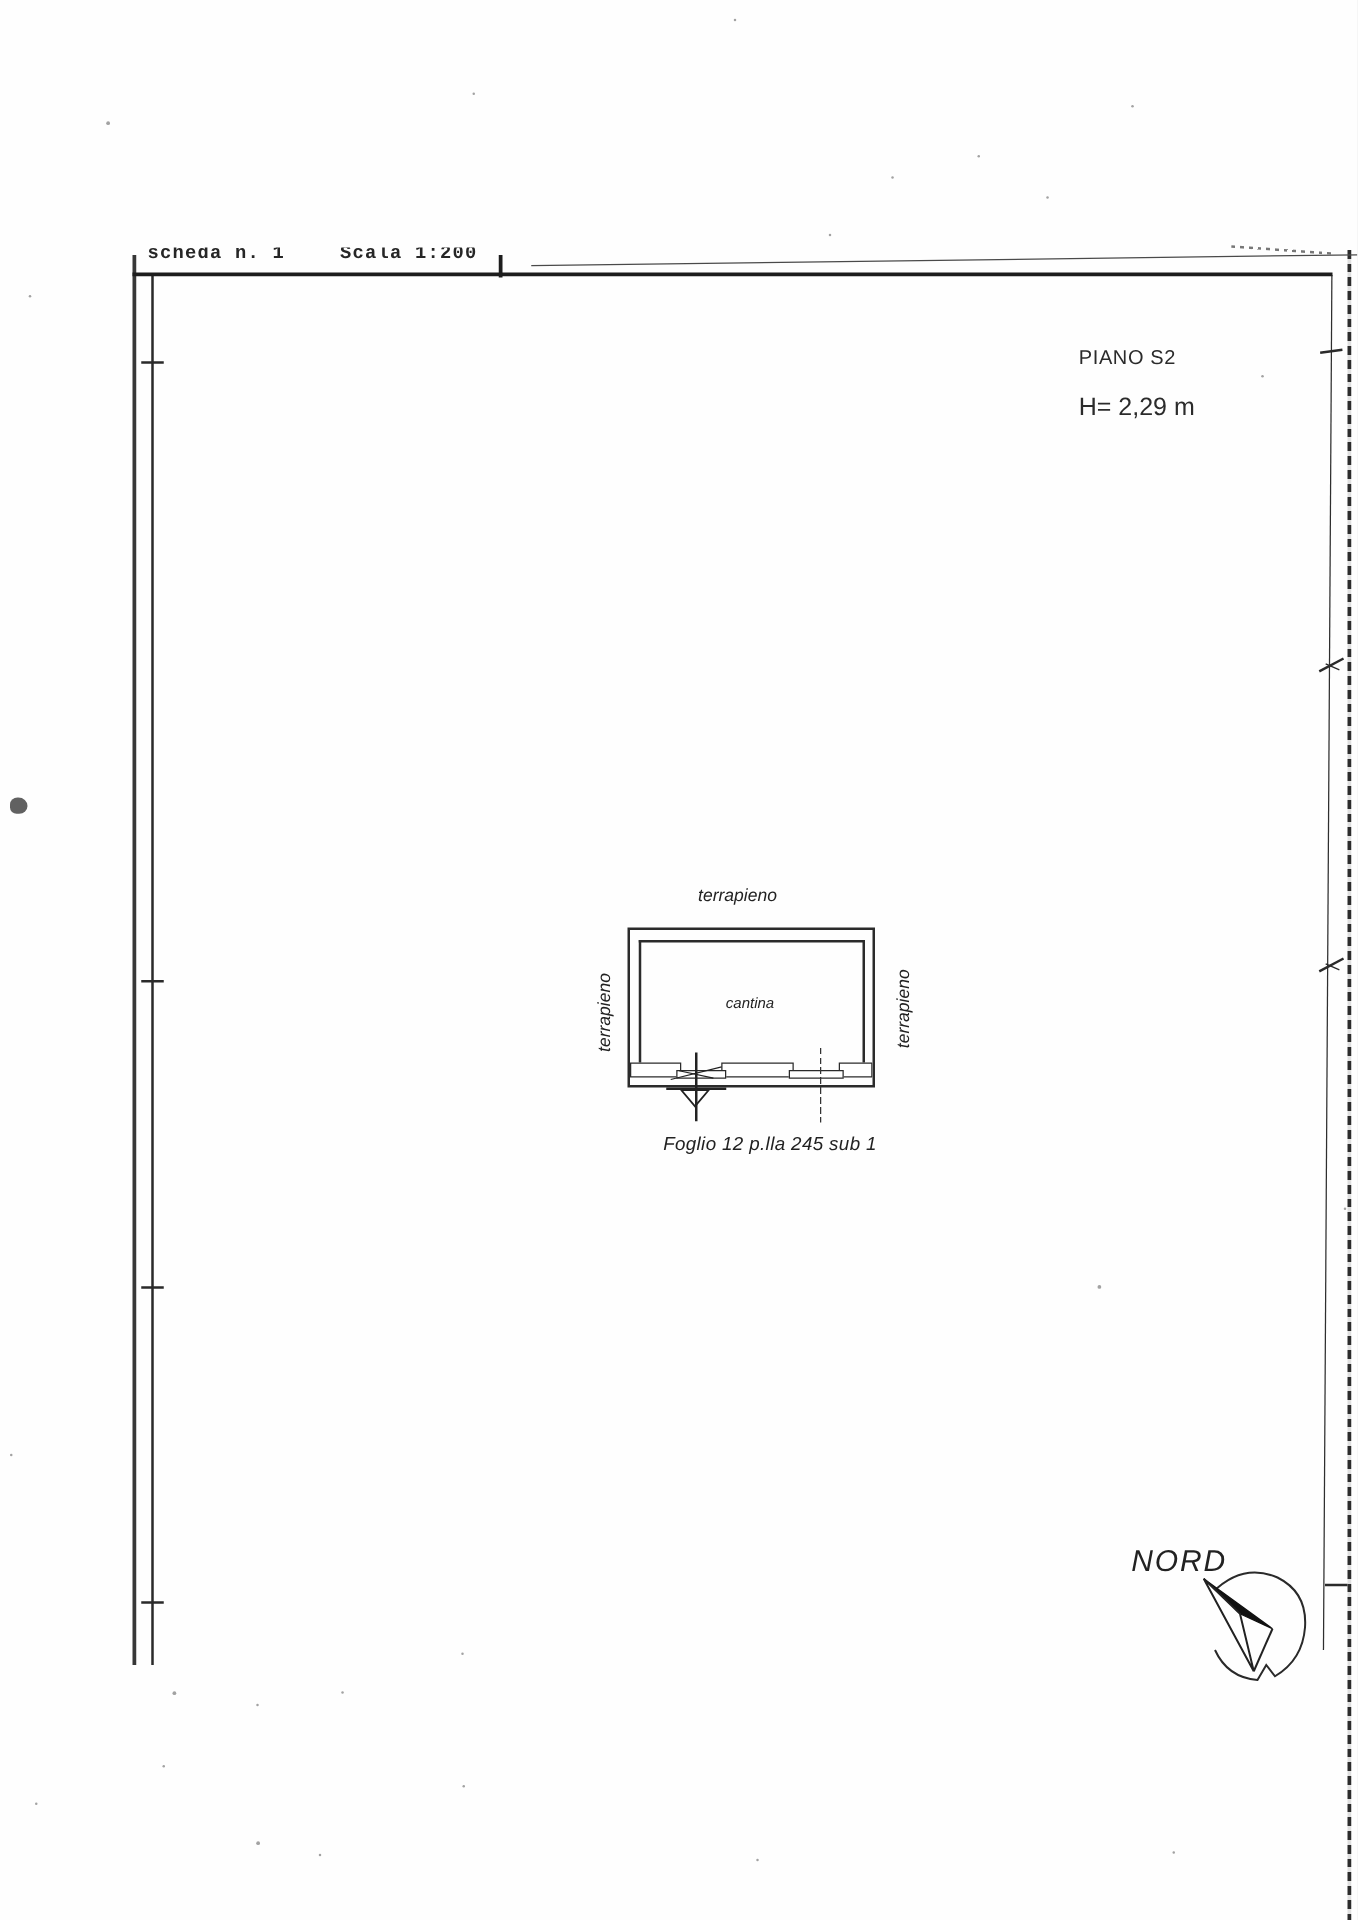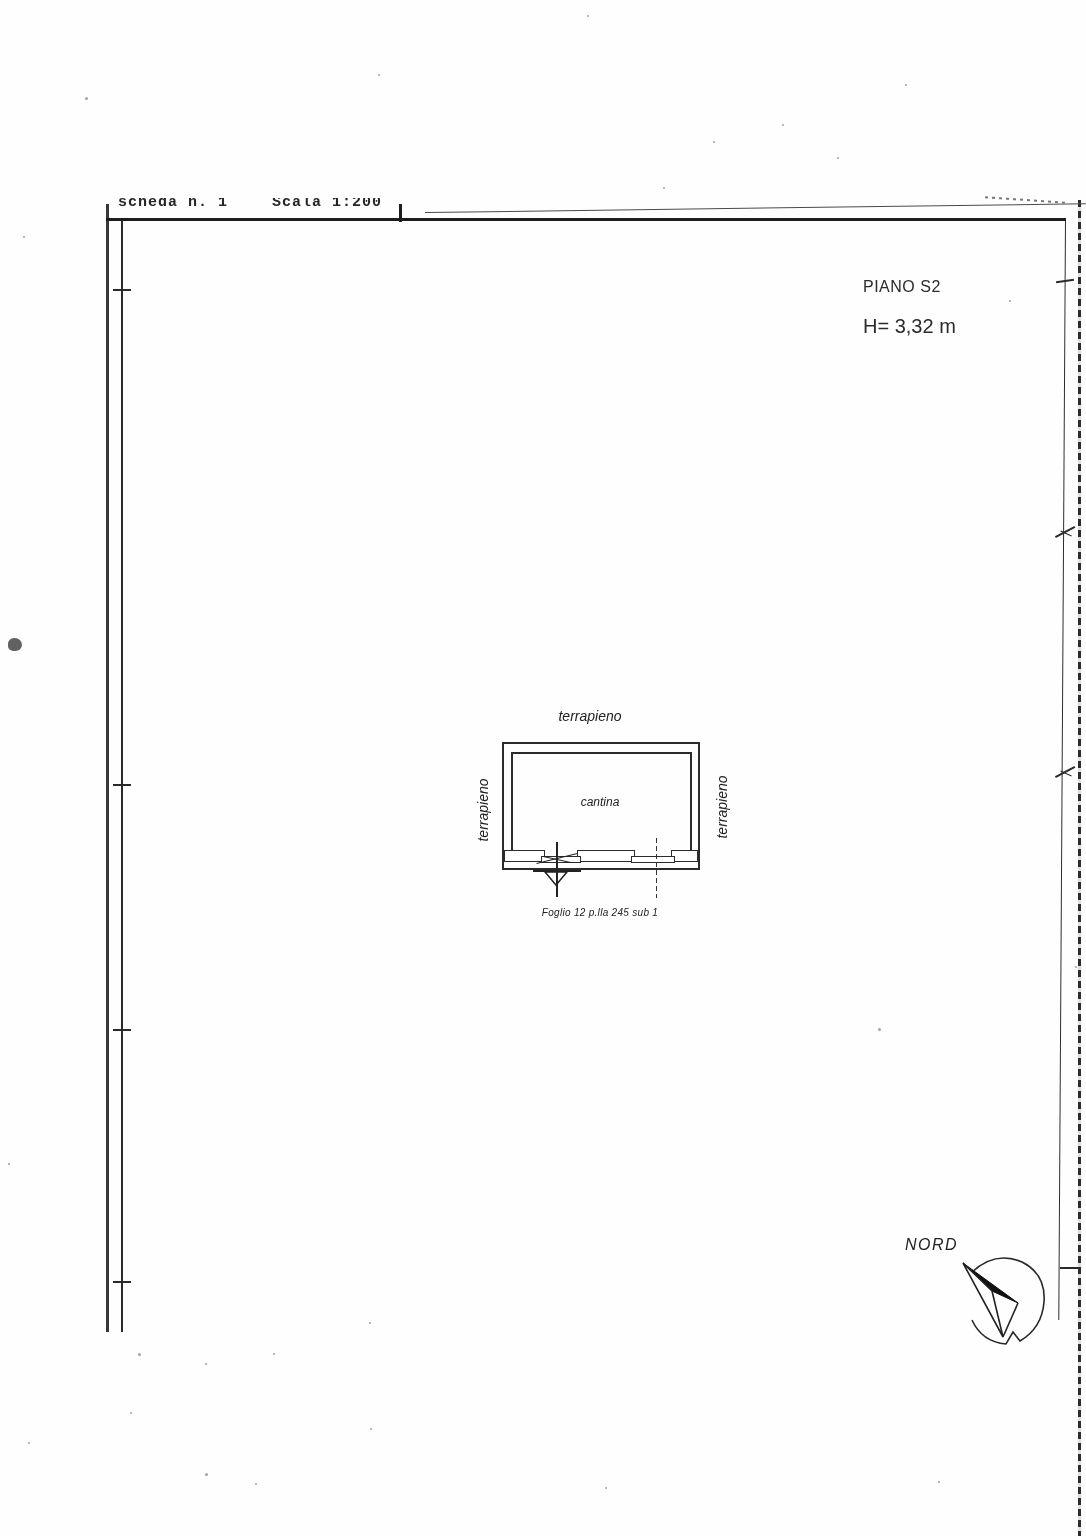--- a/index.html
+++ b/index.html
@@ -75,24 +75,24 @@
   .dash-line{
     left:656px;top:838px;width:1.4px;height:60px;
     background:repeating-linear-gradient(180deg,#333 0 5px,transparent 5px 8px);
   }
 
   .lbl{position:absolute;font-style:italic;color:#222;text-align:center;}
   .lbl-terr-top{left:520px;top:708px;width:140px;font-size:14px;}
   .lbl-terr-left{left:438px;top:802px;width:90px;font-size:14px;transform:rotate(-90deg);}
   .lbl-terr-right{left:677px;top:799px;width:90px;font-size:14px;transform:rotate(-90deg);}
   .lbl-room{left:560px;top:795px;width:80px;font-size:12px;}
-  .lbl-parcel{left:490px;top:907px;width:220px;font-size:10px;letter-spacing:.3px;}
+  .lbl-parcel{left:506px;top:907px;width:220px;font-size:15px;letter-spacing:.3px;}
 
   
-  .nord-label{left:905px;top:1236px;font-size:16px;font-style:italic;letter-spacing:1.5px;color:#222;}
+  .nord-label{left:905px;top:1236px;font-size:24px;font-style:italic;letter-spacing:1.5px;color:#222;}
   .compass-svg{left:930px;top:1242px;}
 
   
   .speck{position:absolute;background:#555;border-radius:50%;opacity:.55;}
   .blob{left:8px;top:638px;width:14px;height:13px;background:#3a3a3a;border-radius:45% 55% 50% 40%;opacity:.8;
         box-shadow:2px 3px 0 -4px #222, -1px -2px 0 -5px #222;}
 </style>
 </head>
 <body>
 
@@ -118,21 +118,21 @@
   <div class="tick-x1" style="left:1054px;top:771px;"></div>
   <div class="tick-x2" style="left:1060px;top:773px;"></div>
   <div class="tick-h" style="left:1060px;top:1267px;"></div>
 
   <div class="header-clip">
     <div class="header-text ht-sheet">scheda n. 1</div>
     <div class="header-text ht-scale">Scala 1:200</div>
   </div>
 
   <div class="abs floor-name">PIANO S2</div>
-  <div class="abs floor-height">H= 3,32 m</div>
+  <div class="abs floor-height">H= 2,29 m</div>
 
   <div class="abs plan-outer"></div>
   <div class="abs plan-inner-top"></div>
   <div class="abs plan-inner-left"></div>
   <div class="abs plan-inner-right"></div>
   <div class="wall-seg seg-a"></div>
   <div class="wall-seg seg-b"></div>
   <div class="wall-seg seg-c"></div>
   <div class="open-strip strip-1"></div>
   <div class="open-strip strip-2"></div>

